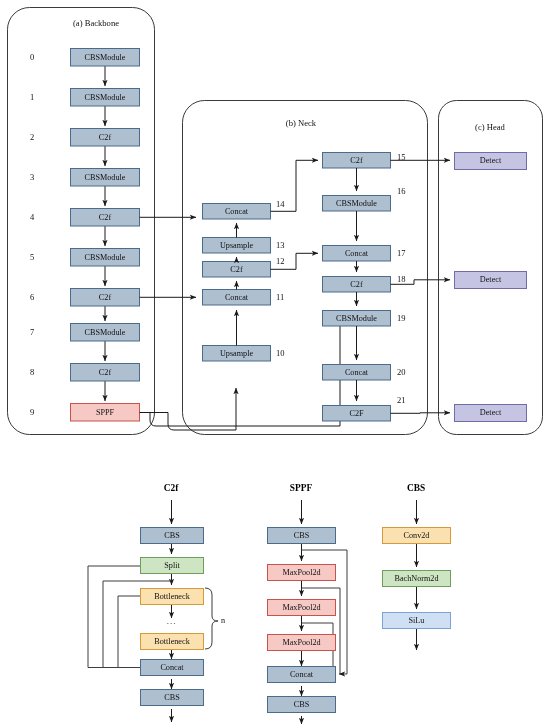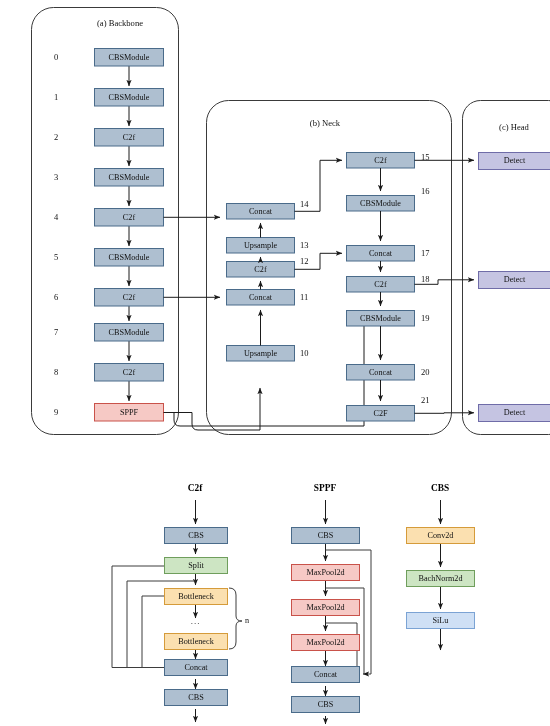--- a/index.html
+++ b/index.html
@@ -1,19 +1,19 @@
 <!DOCTYPE html>
 <html><head>
 <meta charset="utf-8">
 <style>
   html,body{margin:0;padding:0;background:#ffffff;}
   body{width:550px;height:726px;position:relative;overflow:hidden;
        font-family:"Liberation Serif","DejaVu Serif",serif;color:#1a1a1a;}
   svg{display:block;}
-  .wrap{position:absolute;left:0;top:0;width:448px;height:726px;padding-left:24px;}
+  .wrap{position:absolute;left:0;top:0;width:448px;height:726px;}
   text{font-family:"Liberation Serif","DejaVu Serif",serif;}
   .boxlabel{font-size:8.2px;text-anchor:middle;dominant-baseline:middle;fill:#111111;}
   .idx{font-size:8.5px;text-anchor:start;dominant-baseline:middle;fill:#111111;}
   .grouptitle{font-size:8.6px;text-anchor:middle;dominant-baseline:middle;fill:#111111;}
   .subtitle{font-size:9.4px;font-weight:bold;text-anchor:middle;dominant-baseline:middle;fill:#000000;}
   .nlabel{font-size:8.2px;text-anchor:start;dominant-baseline:middle;fill:#111111;}
   .dots{font-size:9px;text-anchor:middle;dominant-baseline:middle;fill:#111;letter-spacing:1px;}
   .container{fill:none;stroke:#3a3a3a;stroke-width:1;}
   .edge{stroke:#1b1b1b;stroke-width:1;fill:none;}
   .edge2{stroke:#3d3d3d;stroke-width:1;fill:none;}

